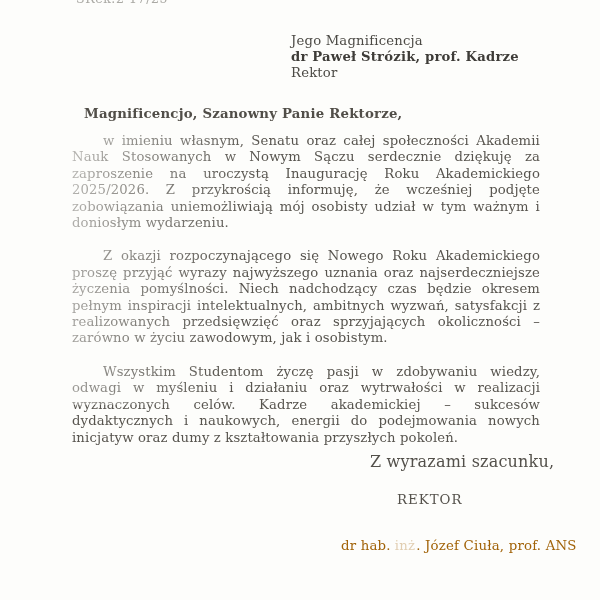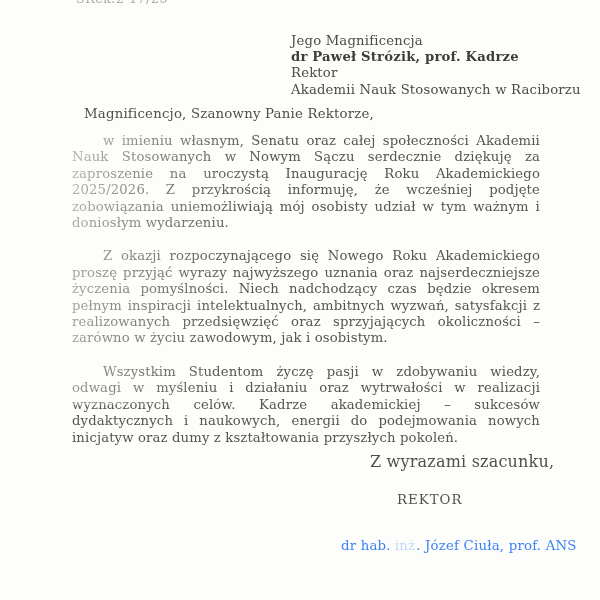--- a/index.html
+++ b/index.html
@@ -48,20 +48,21 @@
     font-weight: bold;
     color: #3e3c38;
   }
   .salutation {
     position: absolute;
     left: 84px;
     top: 106px;
     font-size: 13.3px;
     color: #514e48;
     letter-spacing: 0.2px;
+    font-weight: bold;
   }
   .body-text {
     position: absolute;
     left: 72px;
     top: 133px;
     width: 468px;
     font-size: 13.2px;
     line-height: 16.4px;
     text-align: justify;
     color: #57544e;
@@ -99,21 +100,21 @@
     top: 492px;
     font-size: 13.3px;
     letter-spacing: 1px;
     color: #55524c;
   }
   .signature {
     position: absolute;
     left: 341px;
     top: 538px;
     font-size: 13.3px;
-    color: #3b82f6;
+    color: #a16207;
     letter-spacing: 0.2px;
     white-space: nowrap;
   }
   .sig-faded {
     opacity: 0.3;
     margin: 0 1px 0 4px;
   }
 </style>
 </head>
 <body>
@@ -121,21 +122,20 @@
 <div class="page">
 
   <div class="ref-top">
     <span>SRek.2 17/25</span>
   </div>
 
   <div class="recipient">
     <div>Jego Magnificencja</div>
     <div class="bold">dr Paweł Strózik, prof. Kadrze</div>
     <div>Rektor</div>
-    <div>Akademii Nauk Stosowanych w Raciborzu</div>
   </div>
 
   <div class="salutation">Magnificencjo, Szanowny Panie Rektorze,</div>
 
   <div class="body-text">
     <p>w imieniu własnym, Senatu oraz całej społeczności Akademii Nauk Stosowanych w Nowym Sączu serdecznie dziękuję za zaproszenie na uroczystą Inaugurację Roku Akademickiego 2025/2026. Z przykrością informuję, że wcześniej podjęte zobowiązania uniemożliwiają mój osobisty udział w tym ważnym i doniosłym wydarzeniu.</p>
     <p>Z okazji rozpoczynającego się Nowego Roku Akademickiego proszę przyjąć wyrazy najwyższego uznania oraz najserdeczniejsze życzenia pomyślności. Niech nadchodzący czas będzie okresem pełnym inspiracji intelektualnych, ambitnych wyzwań, satysfakcji z realizowanych przedsięwzięć oraz sprzyjających okoliczności – zarówno w życiu zawodowym, jak i osobistym.</p>
     <p>Wszystkim Studentom życzę pasji w zdobywaniu wiedzy, odwagi w myśleniu i działaniu oraz wytrwałości w realizacji wyznaczonych celów. Kadrze akademickiej – sukcesów dydaktycznych i naukowych, energii do podejmowania nowych inicjatyw oraz dumy z kształtowania przyszłych pokoleń.</p>
   </div>
 

